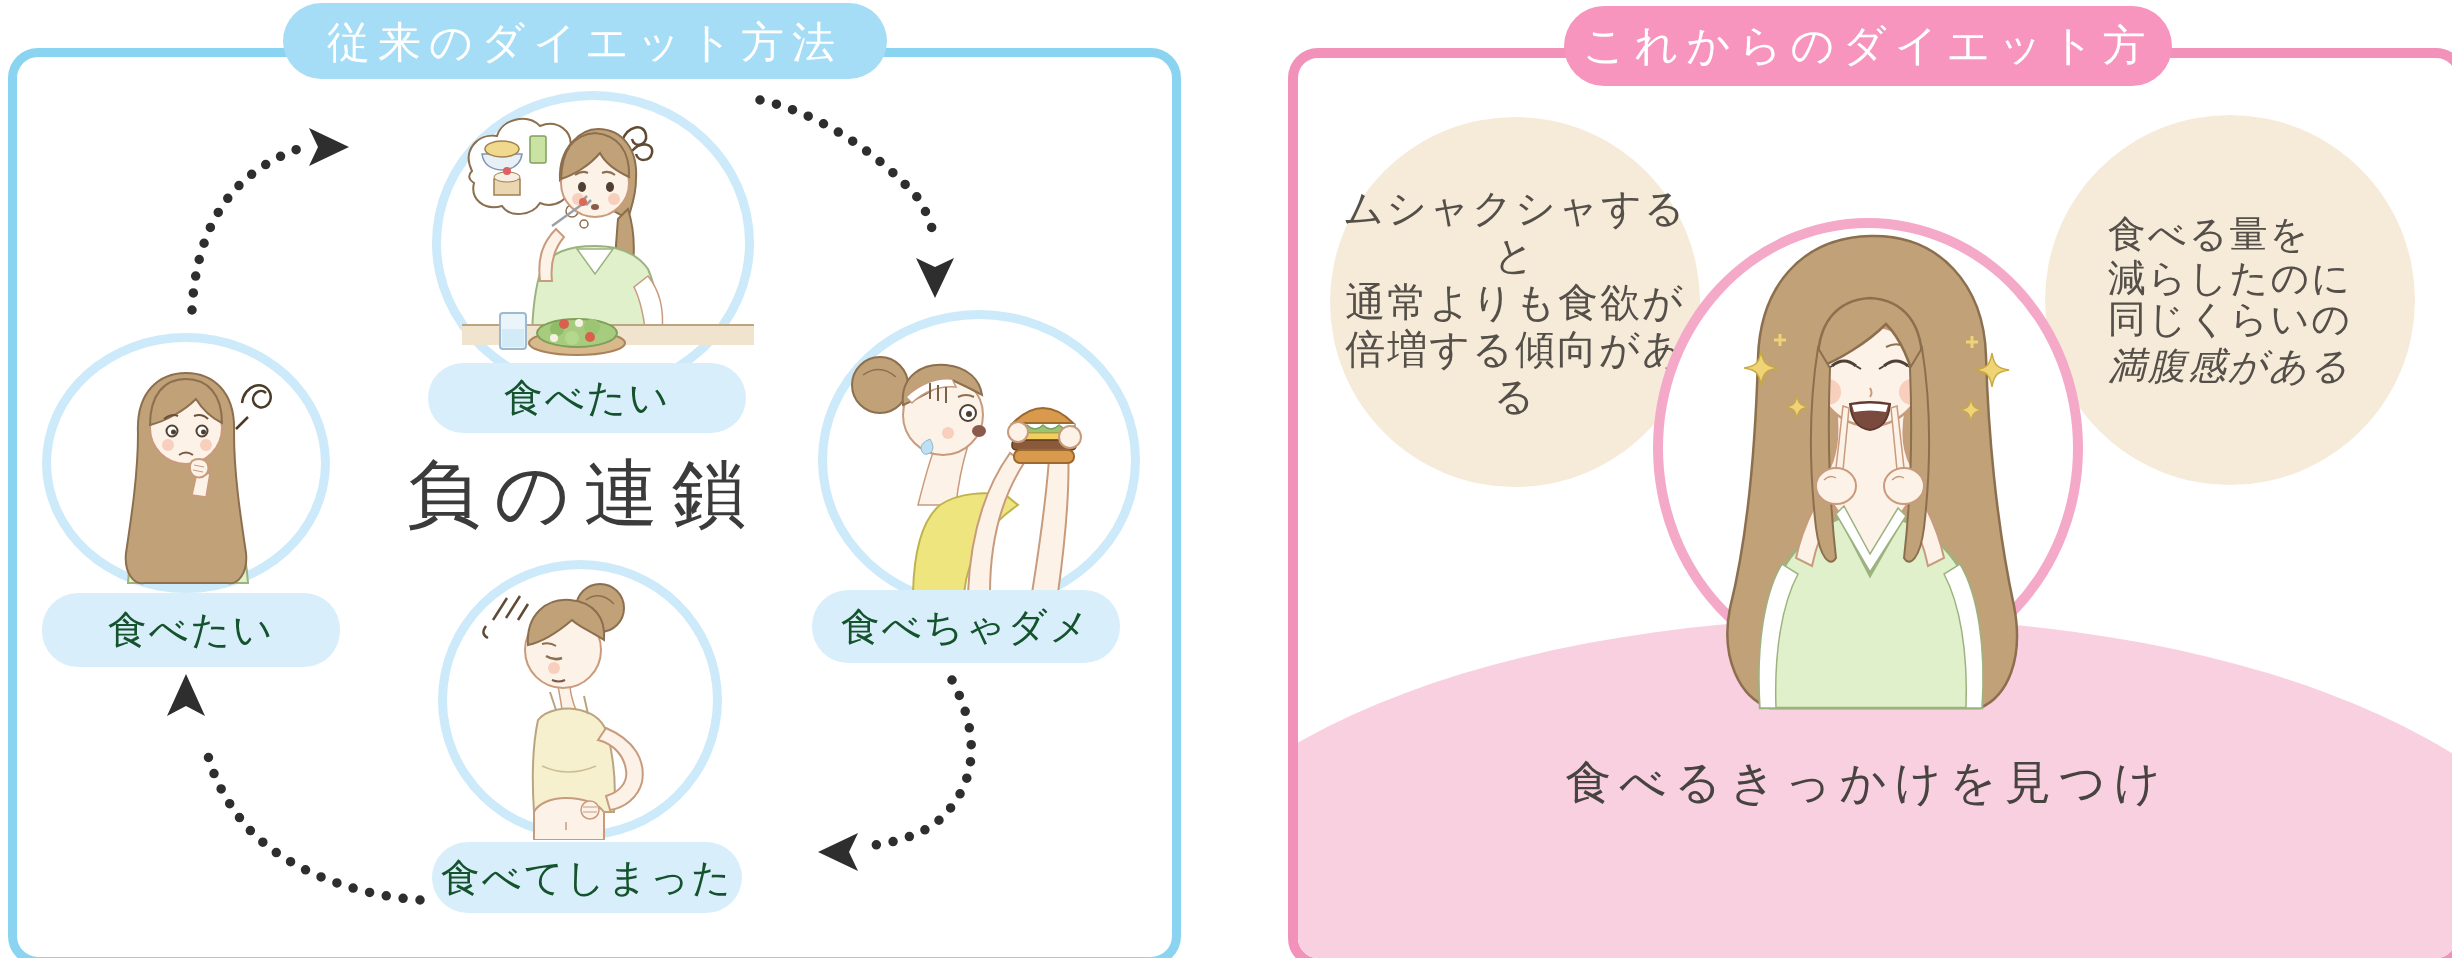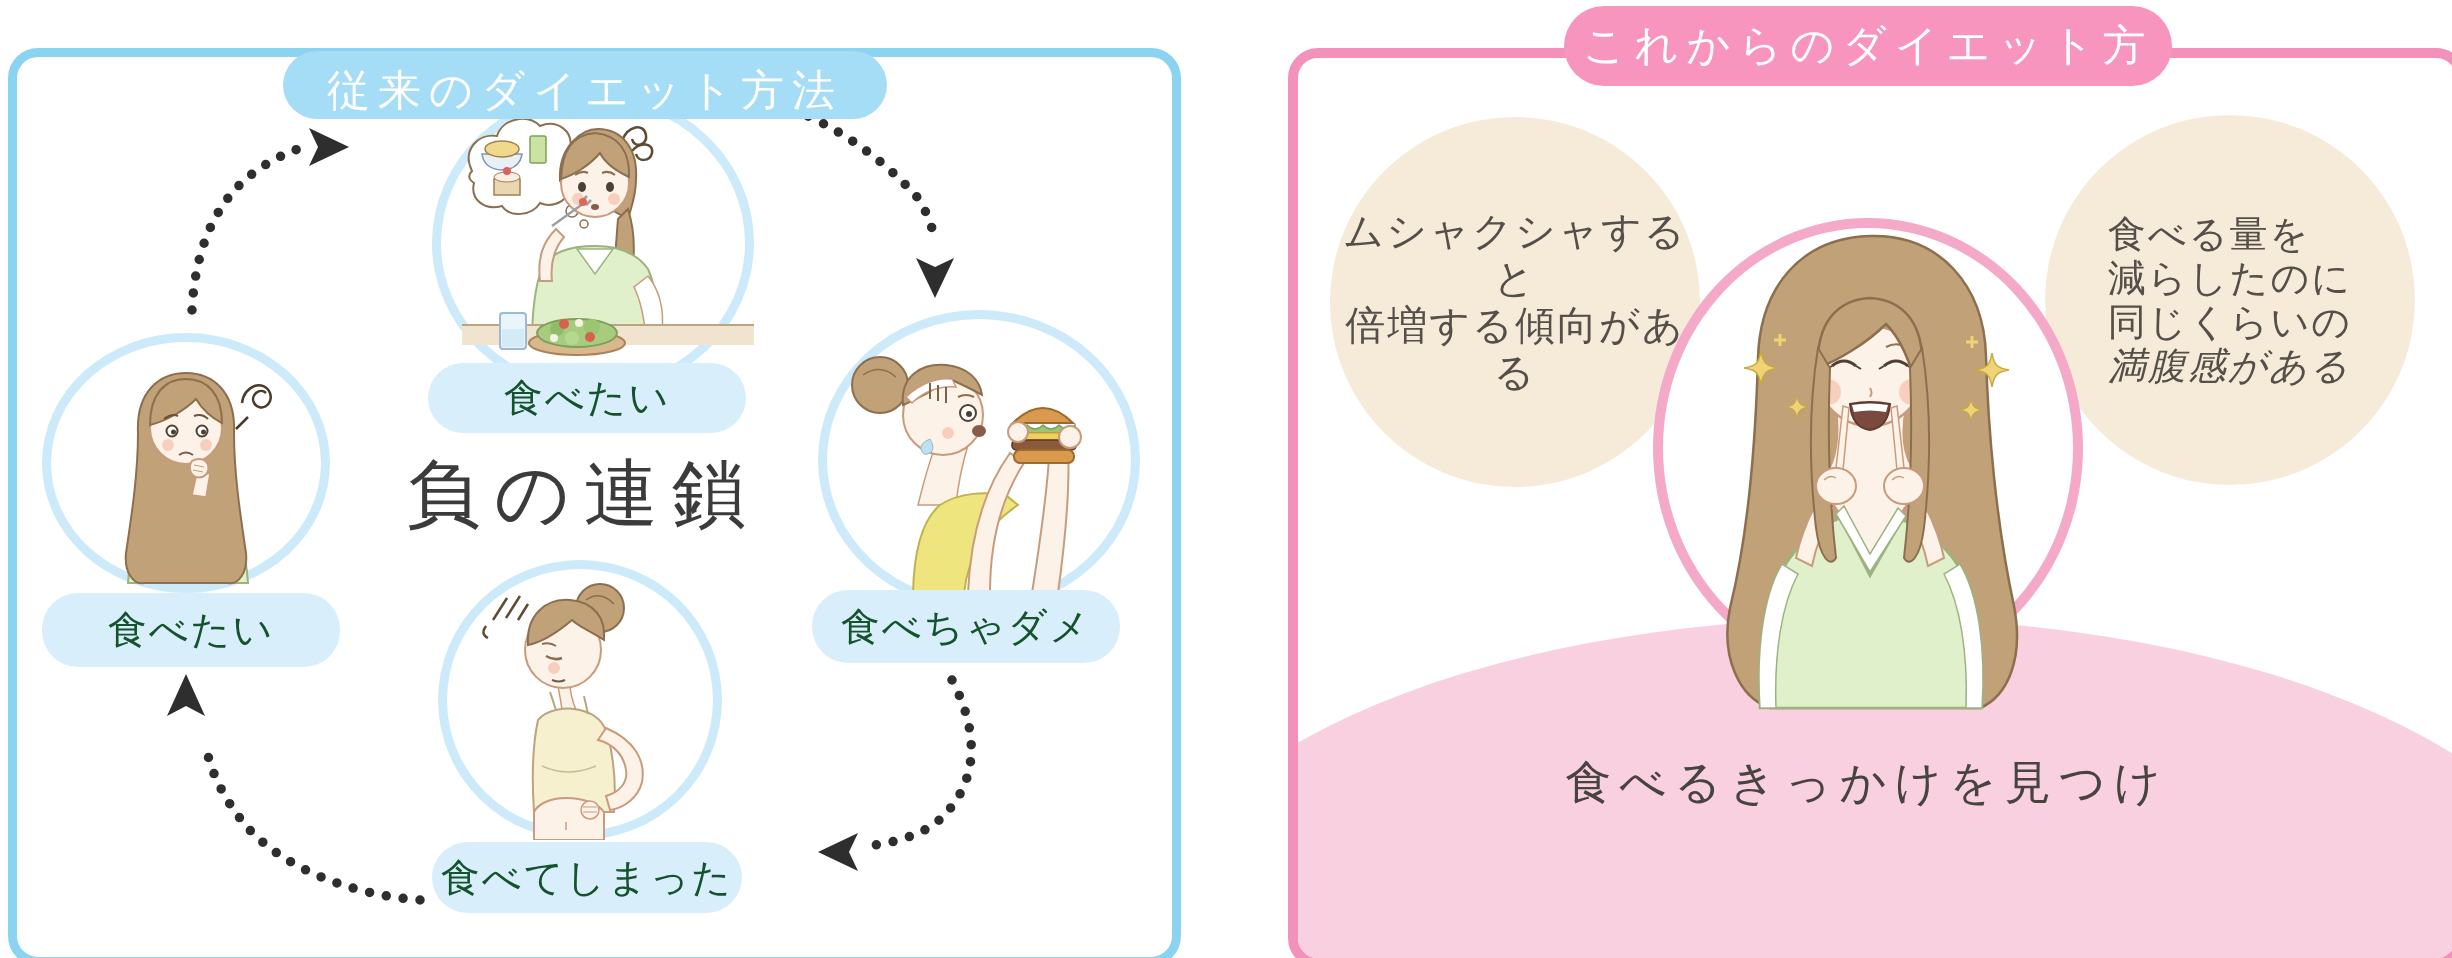--- a/index.html
+++ b/index.html
@@ -3,21 +3,21 @@
 <meta charset="utf-8">
 <style>
   html,body{margin:0;padding:0;background:#ffffff;}
   .canvas{position:relative;width:2452px;height:958px;background:#ffffff;overflow:hidden;
           font-family:"Liberation Serif","DejaVu Serif",serif;}
   .panel-body{position:absolute;background:#ffffff;border-radius:30px;}
   .panel-body.blue{left:8px;top:48px;width:1155px;height:900px;border:9px solid #8AD4F2;}
   .panel-body.pink{left:1288px;top:48px;width:1158px;height:900px;border:10px solid #F291BA;overflow:hidden;}
   .badge{position:absolute;border-radius:41px;color:#ffffff;text-align:center;
          font-size:43px;letter-spacing:8px;font-weight:500;z-index:20;}
-  .badge.blue{left:283px;top:3px;width:604px;height:68px;line-height:80px;background:#A6DDF6;margin-top:48px;}
+  .badge.blue{left:283px;top:3px;width:604px;height:76px;line-height:80px;background:#A6DDF6;}
   .badge.pink{left:1564px;top:6px;width:608px;height:80px;line-height:80px;background:#F795BF;}
   .ring{position:absolute;border:9px solid #CCEAF9;border-radius:50%;background:#ffffff;box-sizing:border-box;}
   .pill{position:absolute;background:#D8EFFB;border-radius:36px;color:#14532d;text-align:center;
         font-size:39px;letter-spacing:2px;font-weight:500;z-index:6;}
   .center-label{position:absolute;left:246px;top:394px;width:640px;height:86px;line-height:86px;
         text-align:center;font-size:74px;letter-spacing:14px;color:#3B3B3B;font-weight:500;z-index:7;}
   .illus{position:absolute;z-index:4;}
   .arrows{position:absolute;left:0;top:0;width:1137px;height:882px;z-index:5;}
   .bubble{position:absolute;width:370px;height:370px;border-radius:50%;background:#F6EBD9;
         display:flex;align-items:center;justify-content:center;z-index:1;}
@@ -179,29 +179,30 @@
     <div class="center-label">負の連鎖</div>
   </div>
 
   <div class="badge blue">従来のダイエット方法</div>
 
   <div class="panel-body pink">
 
     <div class="bubble" style="left:32px;top:59px;justify-content:flex-end;">
       <div class="txt">
         <span style="display:block;">ムシャクシャすると</span>
+        <span style="display:block;">通常よりも食欲が</span>
         <span style="display:block;">倍増する傾向がある</span>
       </div>
     </div>
 
     <div class="bubble right-b" style="left:747px;top:57px;">
       <div class="txt">
         <span style="display:block;">食べる量を</span>
         <span style="display:block;">減らしたのに</span>
-        <span style="display:block;">同じくらいの</span>
+        <span style="display:block;font-family:Liberation Mono, monospace;">同じくらいの</span>
         <span style="display:block;font-style:italic;">満腹感がある</span>
       </div>
     </div>
 
     <div class="hl-ring"></div>
     <div class="dome"></div>
 
     <svg class="woman" width="460" height="490" viewBox="0 0 460 490">
       <path d="M230,8 C160,10 120,60 118,130 C116,200 110,300 90,380 C80,430 100,470 130,480 L340,480 C368,468 384,430 374,378 C356,295 348,200 346,128 C344,58 300,6 230,8 Z" fill="#C1A177" stroke="#8C6F4E" stroke-width="2.5"></path>
       <path d="M196,178 C200,212 196,240 178,254 L230,330 L284,252 C264,238 260,210 266,180 Z" fill="#FDF2E7" stroke="#C99B7D" stroke-width="2"></path>

